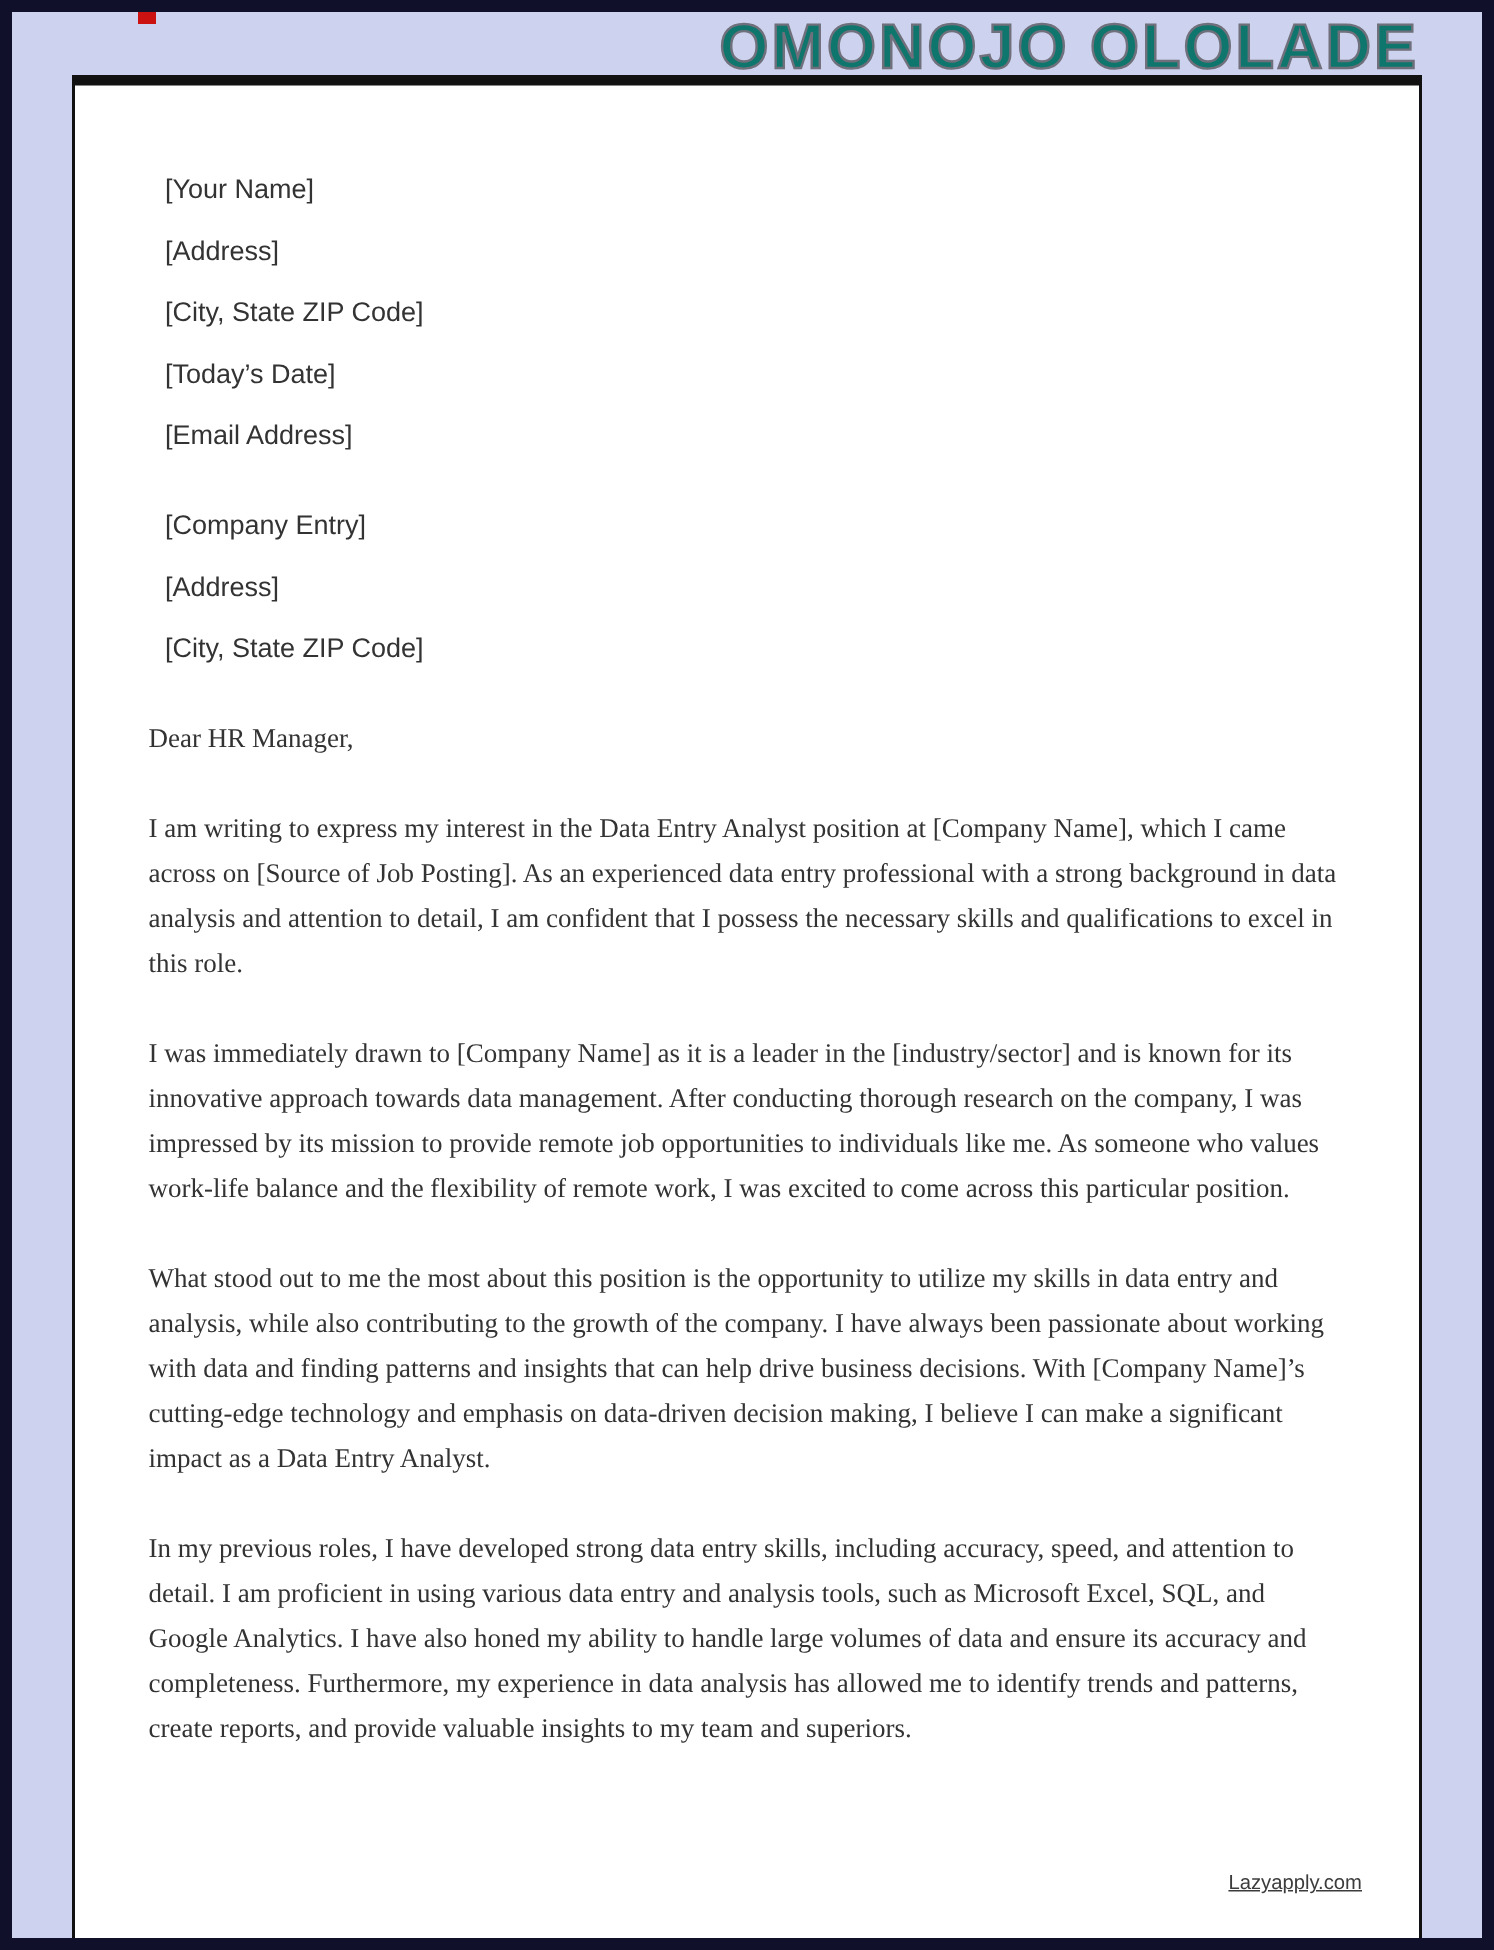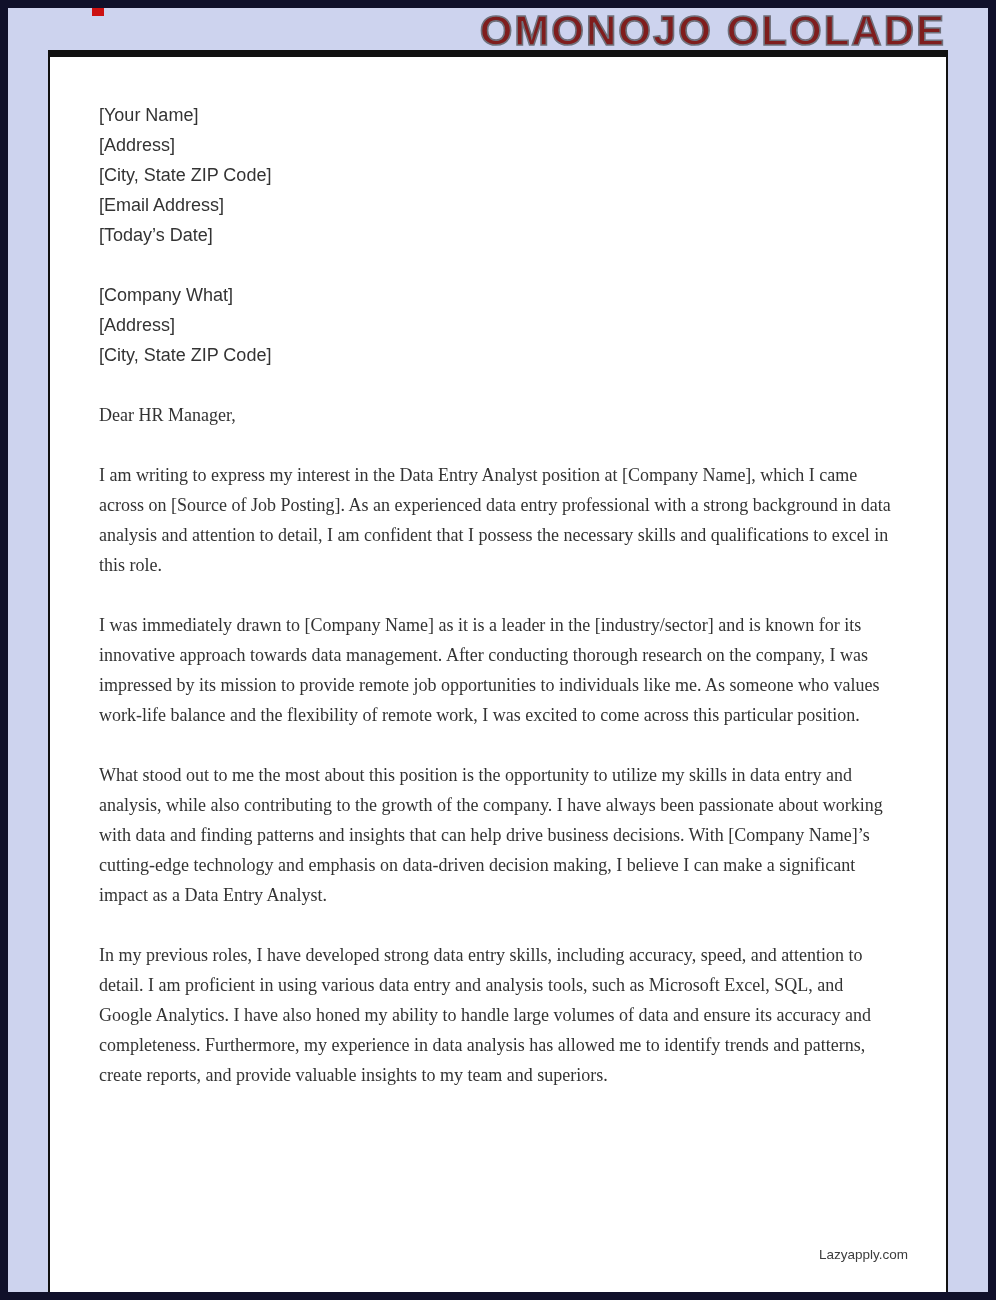--- a/index.html
+++ b/index.html
@@ -34,21 +34,21 @@
     right: 42px;
     height: 42px;
     display: flex;
     align-items: center;
   }
   .header-name {
     font-size: 42px;
     font-weight: 700;
     letter-spacing: 2px;
     line-height: 42px;
-    color: #7f1d1d;
+    color: #0f766e;
     -webkit-text-stroke: 1.6px #6f707b;
     text-transform: uppercase;
     white-space: nowrap;
   }
   .page {
     position: absolute;
     left: 40px;
     top: 42px;
     width: 900px;
     height: 1400px;
@@ -63,67 +63,68 @@
     position: relative;
     box-sizing: border-box;
     width: 100%;
     height: 100%;
     padding: 43px 49px 0 49px;
     color: #333333;
     font-size: 18px;
     line-height: 30px;
   }
   .line {
-    margin: 0;
+    margin: 11px;
   }
   .block {
     margin: 0 0 0 0;
   }
   .block + .block,
   .salutation,
   .paragraph {
     margin: 30px 0 0 0;
   }
   .paragraph, .salutation {
     padding: 0;
     font-family: Liberation Serif, serif;
   }
   .watermark {
     position: absolute;
     top: 1190px;
     right: 38px;
     font-size: 13.5px;
     color: #3c3c3c;
     line-height: 16px;
+    text-decoration: underline;
   }
 </style>
 </head>
 <body>
 
 <div class="frame">
 
   <div class="corner-mark"></div>
 
   <div class="header">
     <span class="header-name">OMONOJO OLOLADE</span>
   </div>
 
   <div class="page">
     <div class="letter">
 
       <div class="block">
         <p class="line">[Your Name]</p>
         <p class="line">[Address]</p>
         <p class="line">[City, State ZIP Code]</p>
+        <p class="line">[Today’s Date]</p>
         <p class="line">[Email Address]</p>
-        <p class="line">[Today’s Date]</p>
       </div>
 
       <div class="block">
-        <p class="line">[Company What]</p>
+        <p class="line">[Company Entry]</p>
         <p class="line">[Address]</p>
         <p class="line">[City, State ZIP Code]</p>
       </div>
 
       <p class="salutation">Dear HR Manager,</p>
 
       <p class="paragraph">I am writing to express my interest in the Data Entry Analyst position at [Company Name], which I came across on [Source of Job Posting]. As an experienced data entry professional with a strong background in data analysis and attention to detail, I am confident that I possess the necessary skills and qualifications to excel in this role.</p>
       <p class="paragraph">I was immediately drawn to [Company Name] as it is a leader in the [industry/sector] and is known for its innovative approach towards data management. After conducting thorough research on the company, I was impressed by its mission to provide remote job opportunities to individuals like me. As someone who values work-life balance and the flexibility of remote work, I was excited to come across this particular position.</p>
       <p class="paragraph">What stood out to me the most about this position is the opportunity to utilize my skills in data entry and analysis, while also contributing to the growth of the company. I have always been passionate about working with data and finding patterns and insights that can help drive business decisions. With [Company Name]’s cutting-edge technology and emphasis on data-driven decision making, I believe I can make a significant impact as a Data Entry Analyst.</p>
       <p class="paragraph">In my previous roles, I have developed strong data entry skills, including accuracy, speed, and attention to detail. I am proficient in using various data entry and analysis tools, such as Microsoft Excel, SQL, and Google Analytics. I have also honed my ability to handle large volumes of data and ensure its accuracy and completeness. Furthermore, my experience in data analysis has allowed me to identify trends and patterns, create reports, and provide valuable insights to my team and superiors.</p>

